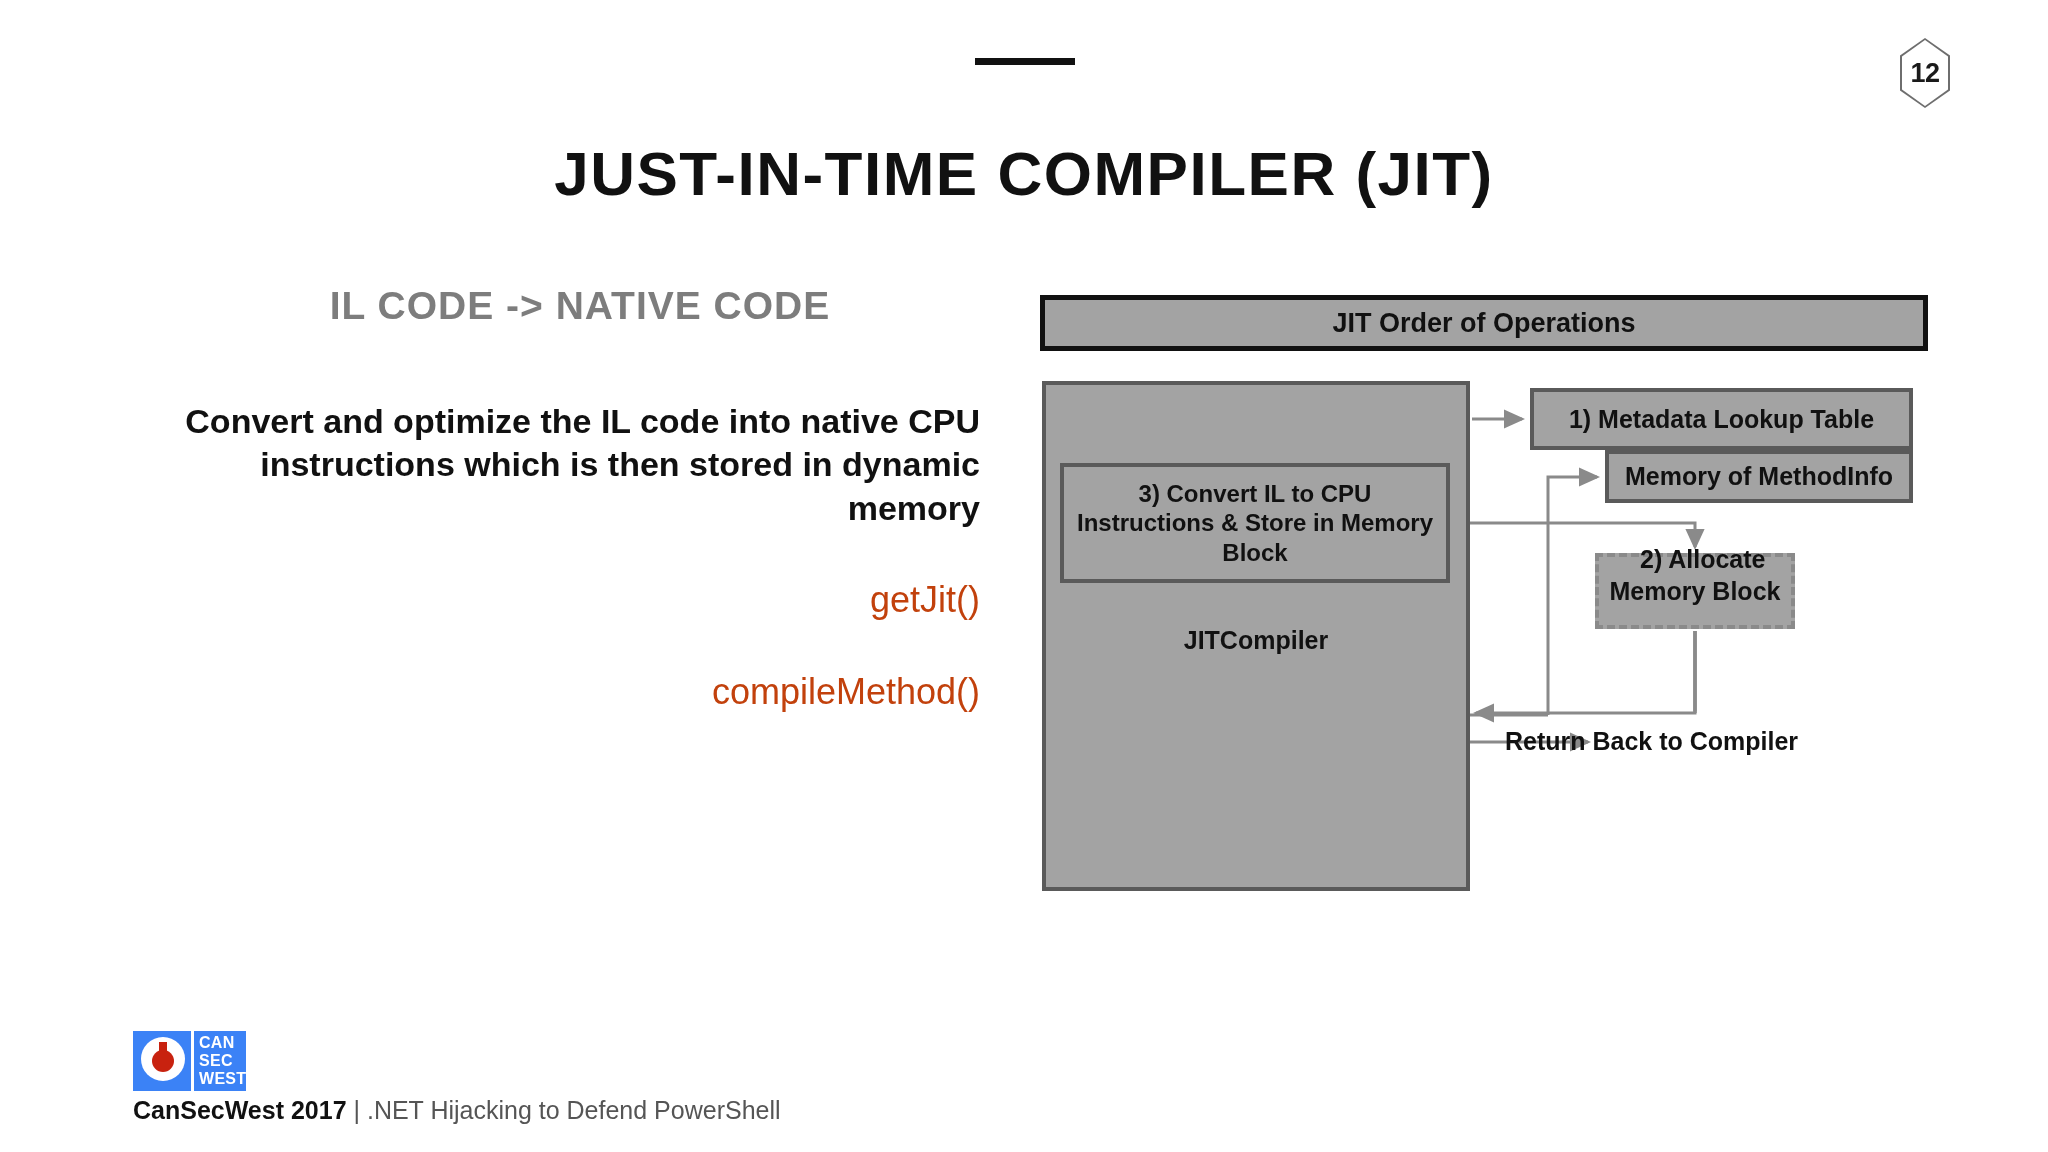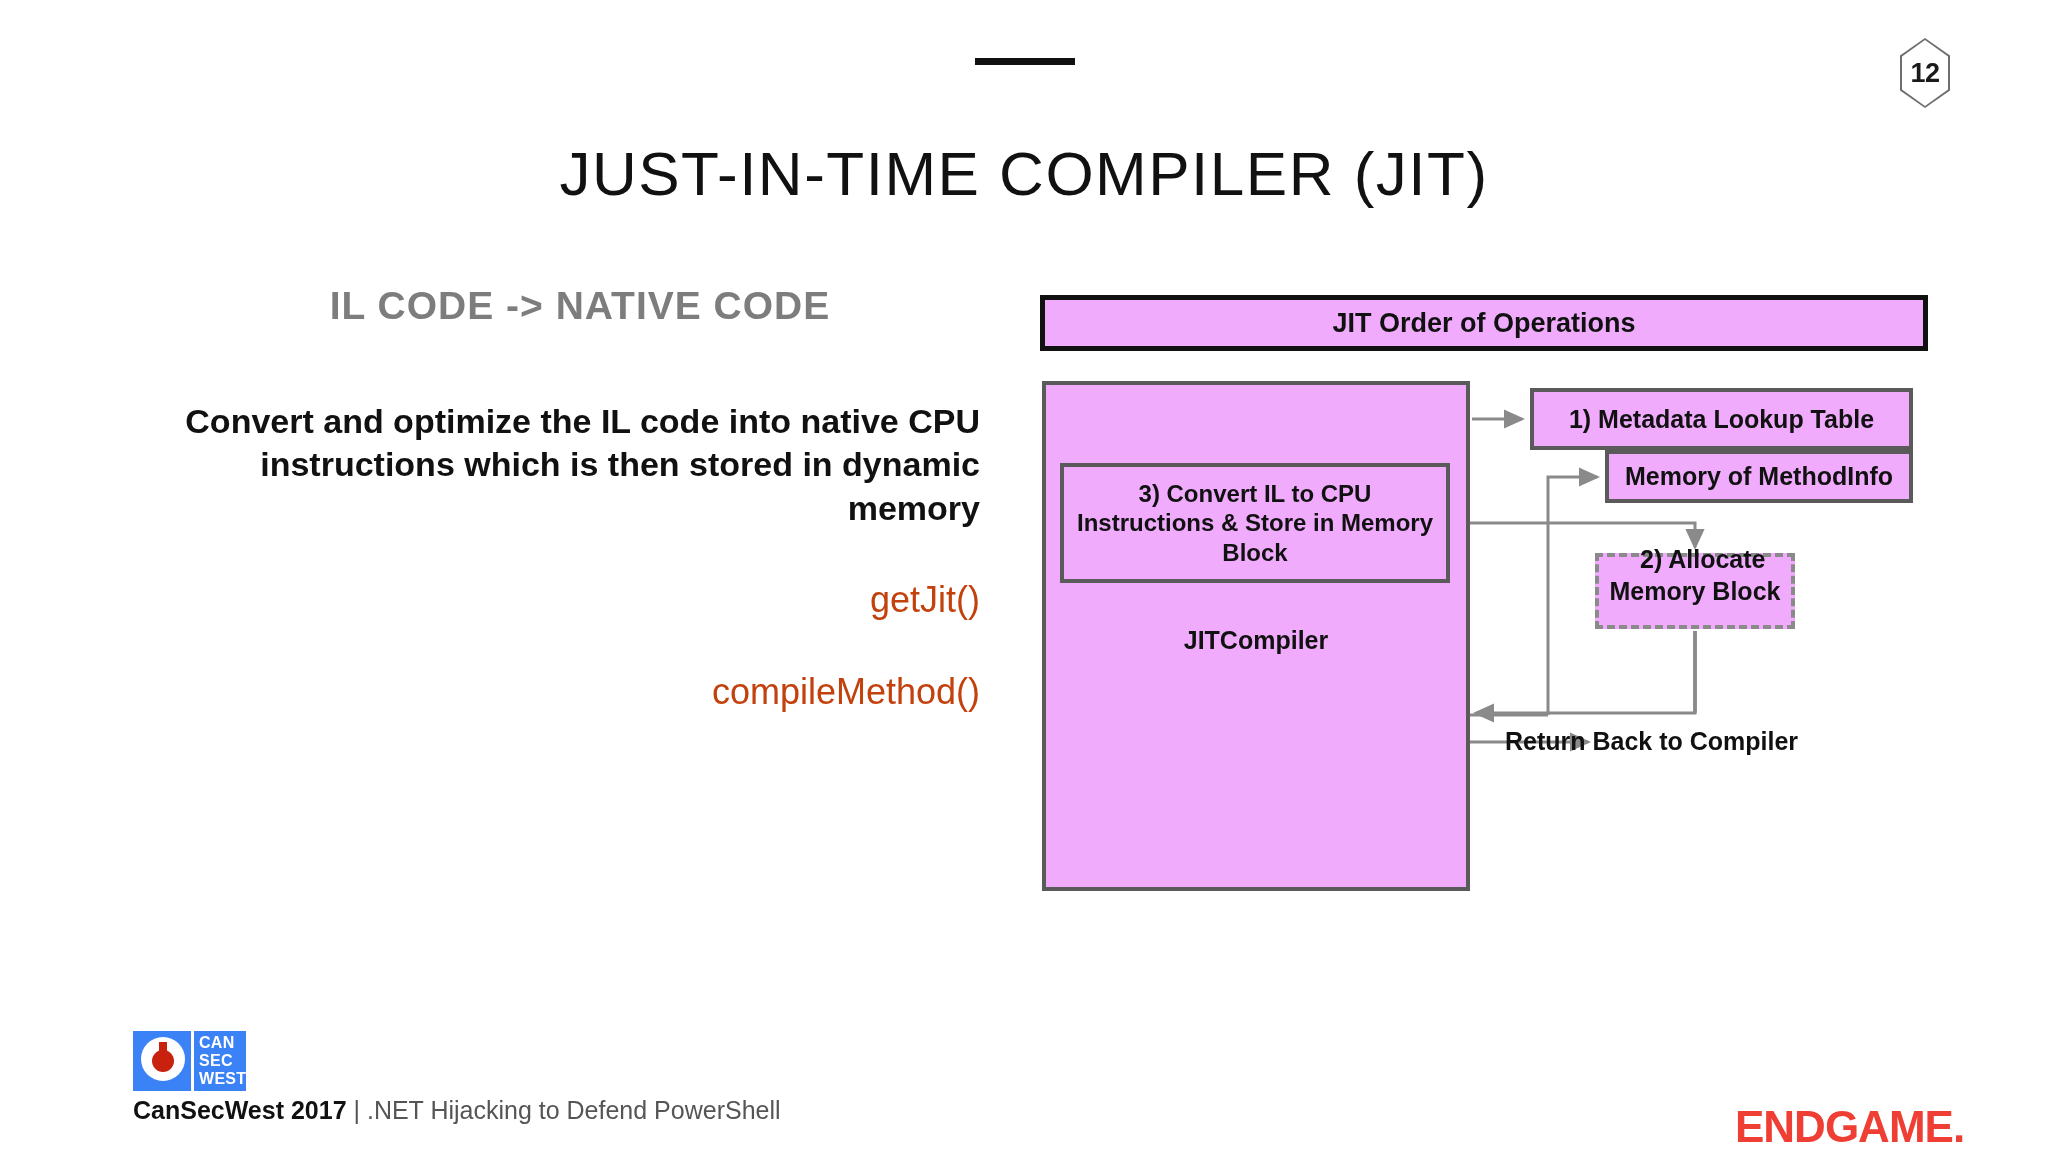--- a/index.html
+++ b/index.html
@@ -57,21 +57,21 @@
     height: 7px;
     background: #111111;
   }
   .slide-title {
     position: absolute;
     left: 0;
     top: 96px;
     width: 2048px;
     text-align: center;
     font-size: 62px;
-    font-weight: 400;
+    font-weight: 700;
     letter-spacing: 1.5px;
     color: #111111;
   }
 
   
   .left-col {
     position: absolute;
     left: 180px;
     top: 285px;
     width: 800px;
@@ -108,21 +108,21 @@
   #diagram {
     position: absolute;
     left: 1040px;
     top: 295px;
     width: 930px;
     height: 630px;
   }
   #diagram .dg-box {
     position: absolute;
     box-sizing: border-box;
-    background: #f0abfc;
+    background: #a3a3a3;
     display: flex;
     align-items: center;
     justify-content: center;
     text-align: center;
     font-weight: 700;
     color: #111111;
     line-height: 1.22;
   }
 
   .dg-header {
@@ -352,14 +352,13 @@
       <span>CAN</span>
       <span>SEC</span>
       <span>WEST</span>
     </div>
   </div>
 
   <div id="footer-text">
     <span class="strong">CanSecWest 2017</span><span class="muted"> | .NET Hijacking to Defend PowerShell</span>
   </div>
 
-  <div id="endgame-logo">ENDGAME.</div>
 </div>
 
 </body></html>

